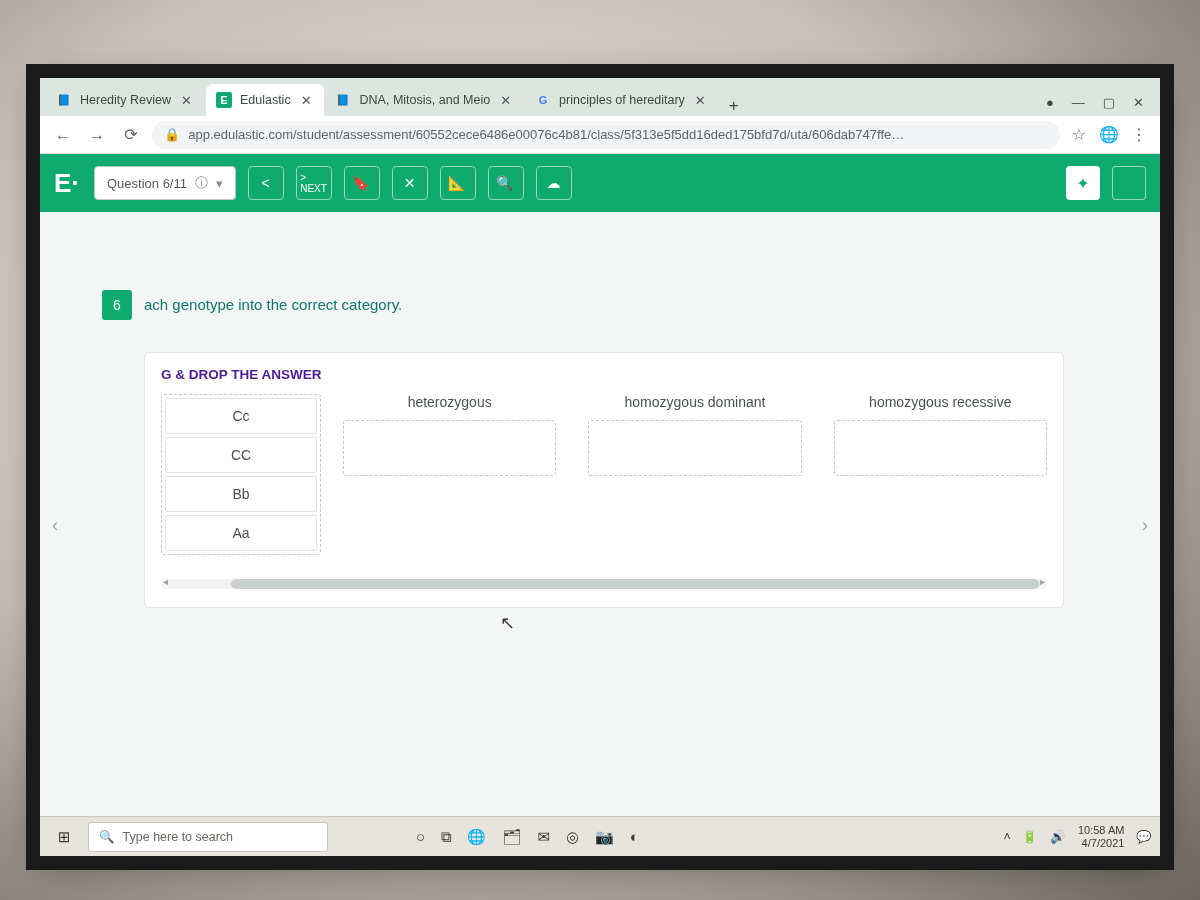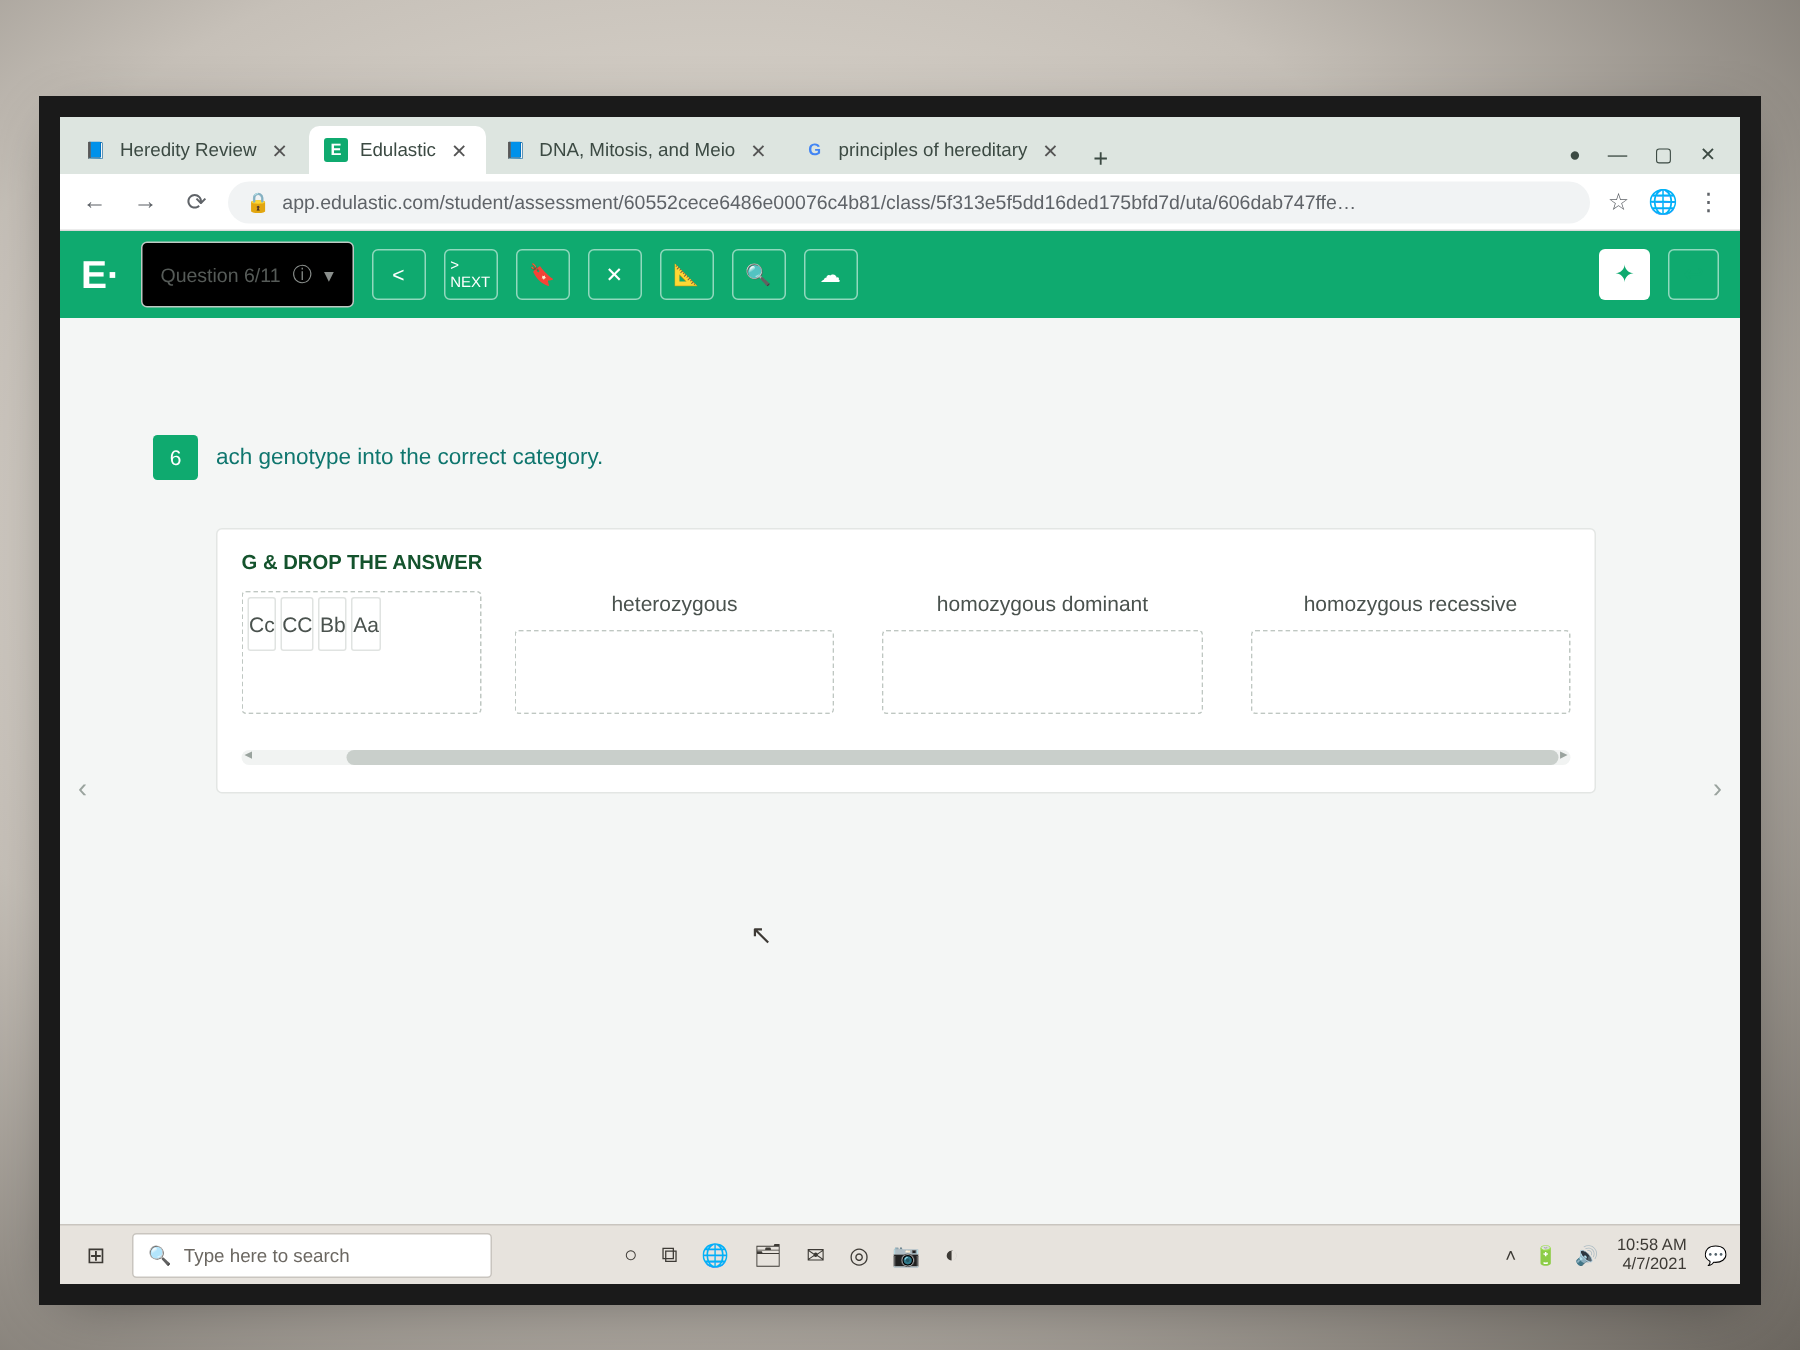--- a/index.html
+++ b/index.html
@@ -20,40 +20,40 @@
 .winctrl span { cursor:pointer; font-size:13px; }
 
 .urlbar { height:38px; background:#fff; border-bottom:1px solid #d9d9d9; display:flex; align-items:center; gap:8px; padding:0 10px; }
 .navbtn { width:26px; text-align:center; color:#5f6368; font-size:16px; cursor:pointer; }
 .omni { flex:1; background:#f1f3f4; border-radius:18px; height:28px; display:flex; align-items:center; padding:0 12px; font-size:13px; color:#5f6368; gap:8px; overflow:hidden; white-space:nowrap; }
 .starbtn,.extbtn,.menu3 { width:22px; text-align:center; color:#5f6368; cursor:pointer; }
 
 
 .edhdr { height:58px; background:#0faa6f; display:flex; align-items:center; padding:0 14px; gap:12px; color:#fff; }
 .logo { font-size:26px; font-weight:600; width:28px; }
-.qpill { background:#000000; border:1px solid #bfc9c4; border-radius:4px; height:44px; display:flex; align-items:center; padding:0 12px; gap:8px; color:#565b58; font-size:13px; }
+.qpill { background:#ffffff; border:1px solid #bfc9c4; border-radius:4px; height:34px; display:flex; align-items:center; padding:0 12px; gap:8px; color:#565b58; font-size:13px; }
 .qarrow { color:#8a8f8c; }
 .navsq { width:36px; height:34px; border:1px solid rgba(255,255,255,.55); border-radius:4px; display:flex; align-items:center; justify-content:center; font-size:14px; cursor:pointer; color:#fff; }
 .nextbtn { padding:0 14px; gap:6px; font-size:10px; }
 .hdrspace { flex:1; }
 .hdrR { background:#fff; width:34px; height:34px; border-radius:4px; display:flex; align-items:center; justify-content:center; color:#0faa6f; cursor:pointer; }
 .hdrRg { background:#0faa6f; border:1px solid rgba(255,255,255,.55); }
 
 
 .content { flex:1; background:#f4f6f5; position:relative; overflow:hidden; }
 .chevL,.chevR { position:absolute; top:300px; width:26px; height:26px; color:#9aa39e; font-size:18px; display:flex; align-items:center; justify-content:center; cursor:pointer; }
 .chevL{left:2px;} .chevR{right:2px;}
 
 .qnum { position:absolute; left:62px; top:78px; width:30px; height:30px; background:#0faa6f; color:#fff; font-size:14px; display:flex; align-items:center; justify-content:center; border-radius:3px; }
 .qtext { position:absolute; left:104px; top:84px; color:#0f766e; font-size:15px; }
 
 .panel { position:absolute; left:104px; top:140px; width:920px; background:#fff; border:1px solid #e3e6e4; border-radius:4px; padding:14px 16px 18px; }
-.panelTitle { font-size:13.5px; font-weight:600; color:#14532d; margin-bottom:12px; }
+.panelTitle { font-size:13.5px; font-weight:600; color:#4c1d95; margin-bottom:12px; }
 .cols { display:flex; gap:22px; }
-.sourceCol { width:160px; border:1.5px dashed #bfc7c2; border-radius:3px; padding:3px; display:flex; gap:3px; }
+.sourceCol { width:160px; border:1.5px dashed #bfc7c2; border-radius:3px; padding:3px; display:flex; flex-direction:column; gap:3px;justify-content:center; }
 .srcItem { border:1px solid #e0e3e1; border-radius:2px; height:36px; display:flex; align-items:center; justify-content:center; font-size:14px; color:#4a524e; cursor:grab; }
 .dropCol { flex:1; }
 .dropTitle { text-align:center; font-size:14px; color:#4a524e; margin-bottom:10px; }
 .dropZone { border:1.5px dashed #bfc7c2; border-radius:3px; height:56px; }
 .dropRow { display:flex; gap:22px; }
 .scrolltrack { margin-top:24px; height:10px; background:#f1f3f2; border-radius:5px; position:relative; }
 .scrollthumb { position:absolute; left:70px; right:8px; top:0; bottom:0; background:#c9cfcb; border-radius:5px; }
 .scrollL,.scrollR { position:absolute; top:-3px; font-size:10px; color:#9aa39e; }
 .scrollL{left:2px;} .scrollR{right:2px;}
 

